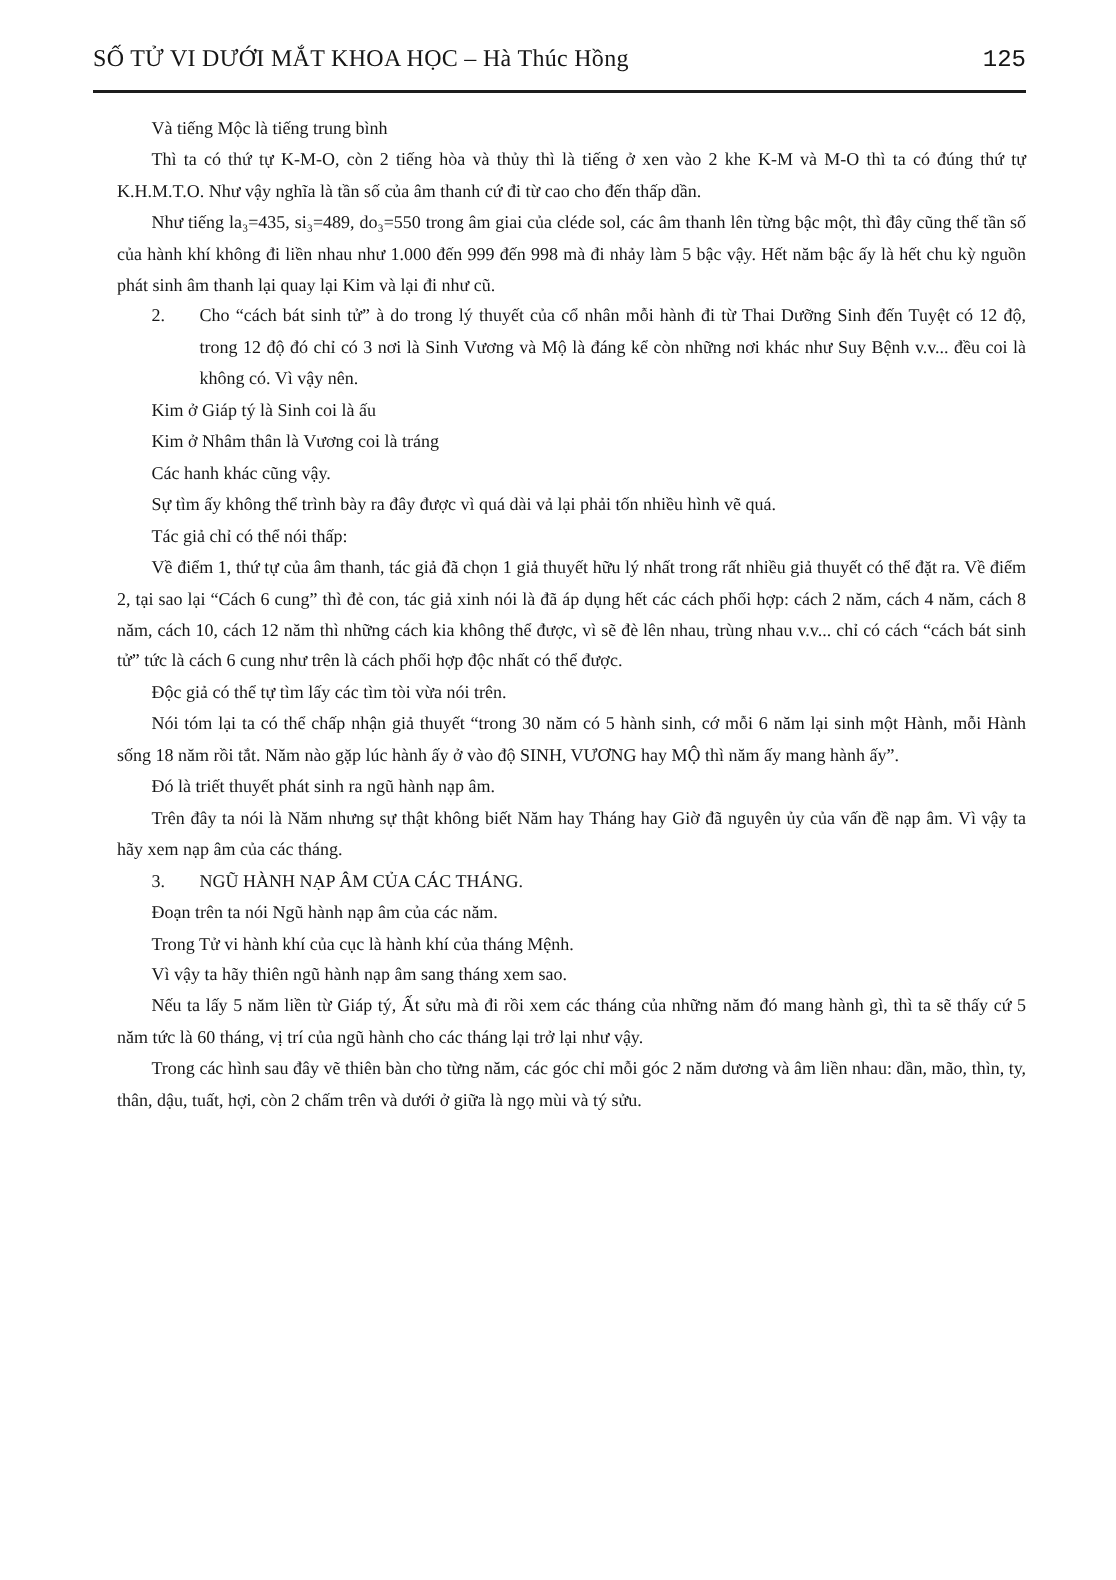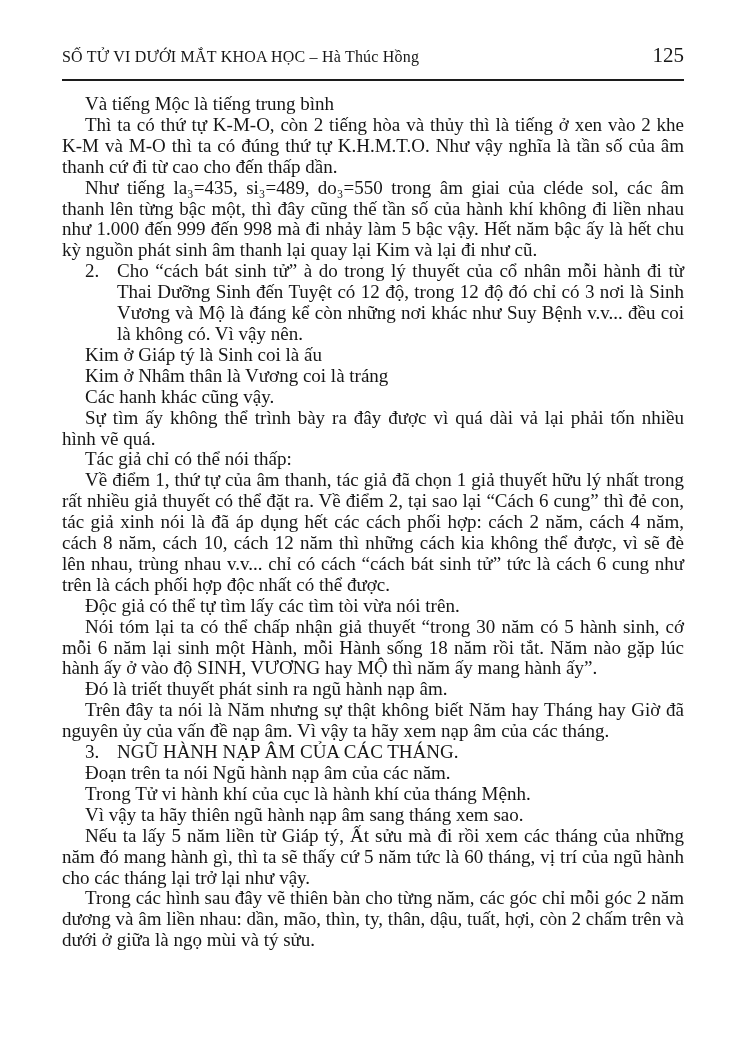--- a/index.html
+++ b/index.html
@@ -8,38 +8,39 @@
     height: 1053px;
     background: #ffffff;
     font-family: "Liberation Serif", "DejaVu Serif", serif;
     color: #161616;
     -webkit-font-smoothing: antialiased;
   }
   .page {
     box-sizing: border-box;
     width: 744px;
     height: 1053px;
-    padding: 43px 60px 0 62px;
+    padding: 31px 60px 0 62px;
     background: #ffffff;
   }
   .page-header {
     display: flex;
     justify-content: space-between;
     align-items: baseline;
     font-size: 16px;
     border-bottom: 2px solid #1c1c1c;
     padding-bottom: 11px;
   }
   .page-header .title { letter-spacing: 0.2px; }
-  .page-header .pageno { font-size: 21px; }
+  .page-header .pageno { font-size: 16px; font-family: Liberation Mono, monospace; }
   .content {
     margin-top: 13px;
-    font-size: 19px;
+    font-size: 12px;
     line-height: 20.9px;
     text-align: justify;
+    margin-left: 16px;
   }
   .content p { margin: 0; }
   p.indent { text-indent: 23px; }
   p.list {
     padding-left: 55px;
     text-indent: -32px;
   }
   p.list .marker {
     display: inline-block;
     width: 32px;

